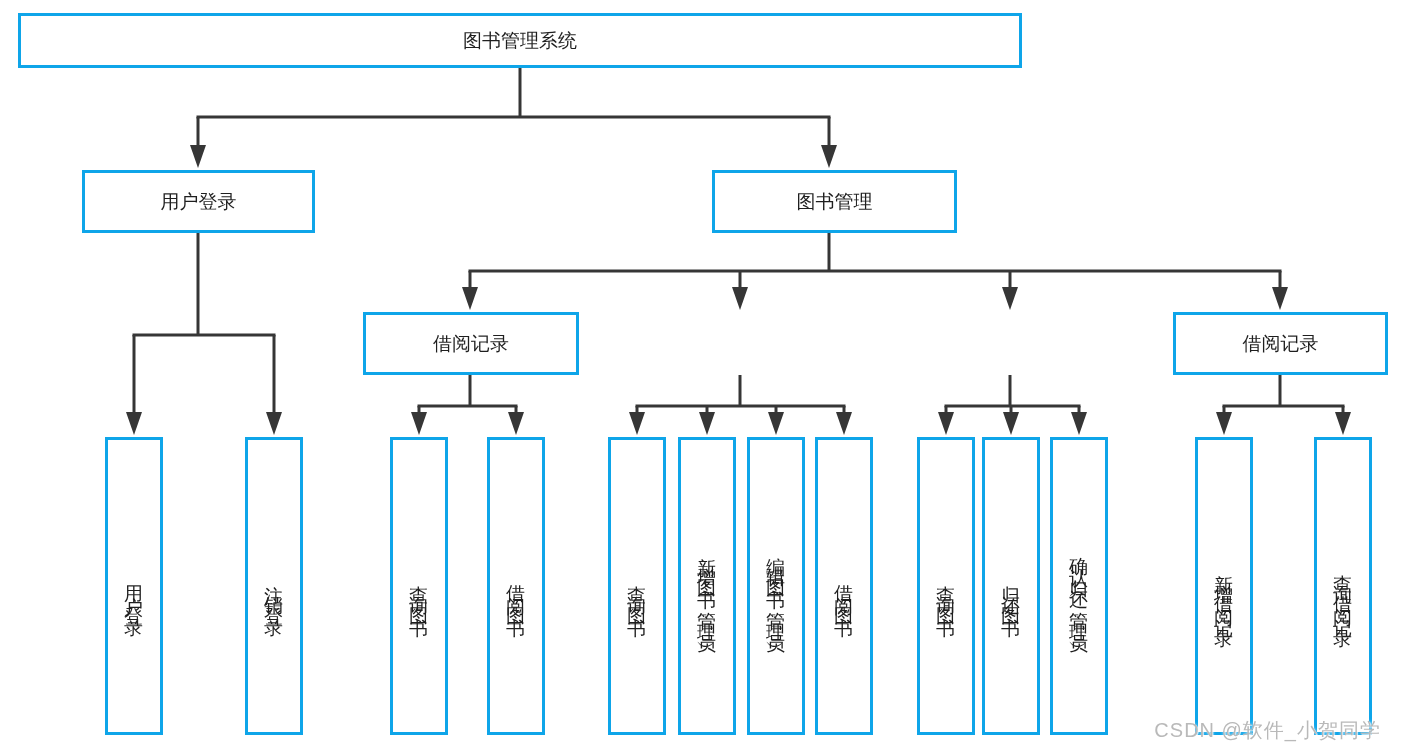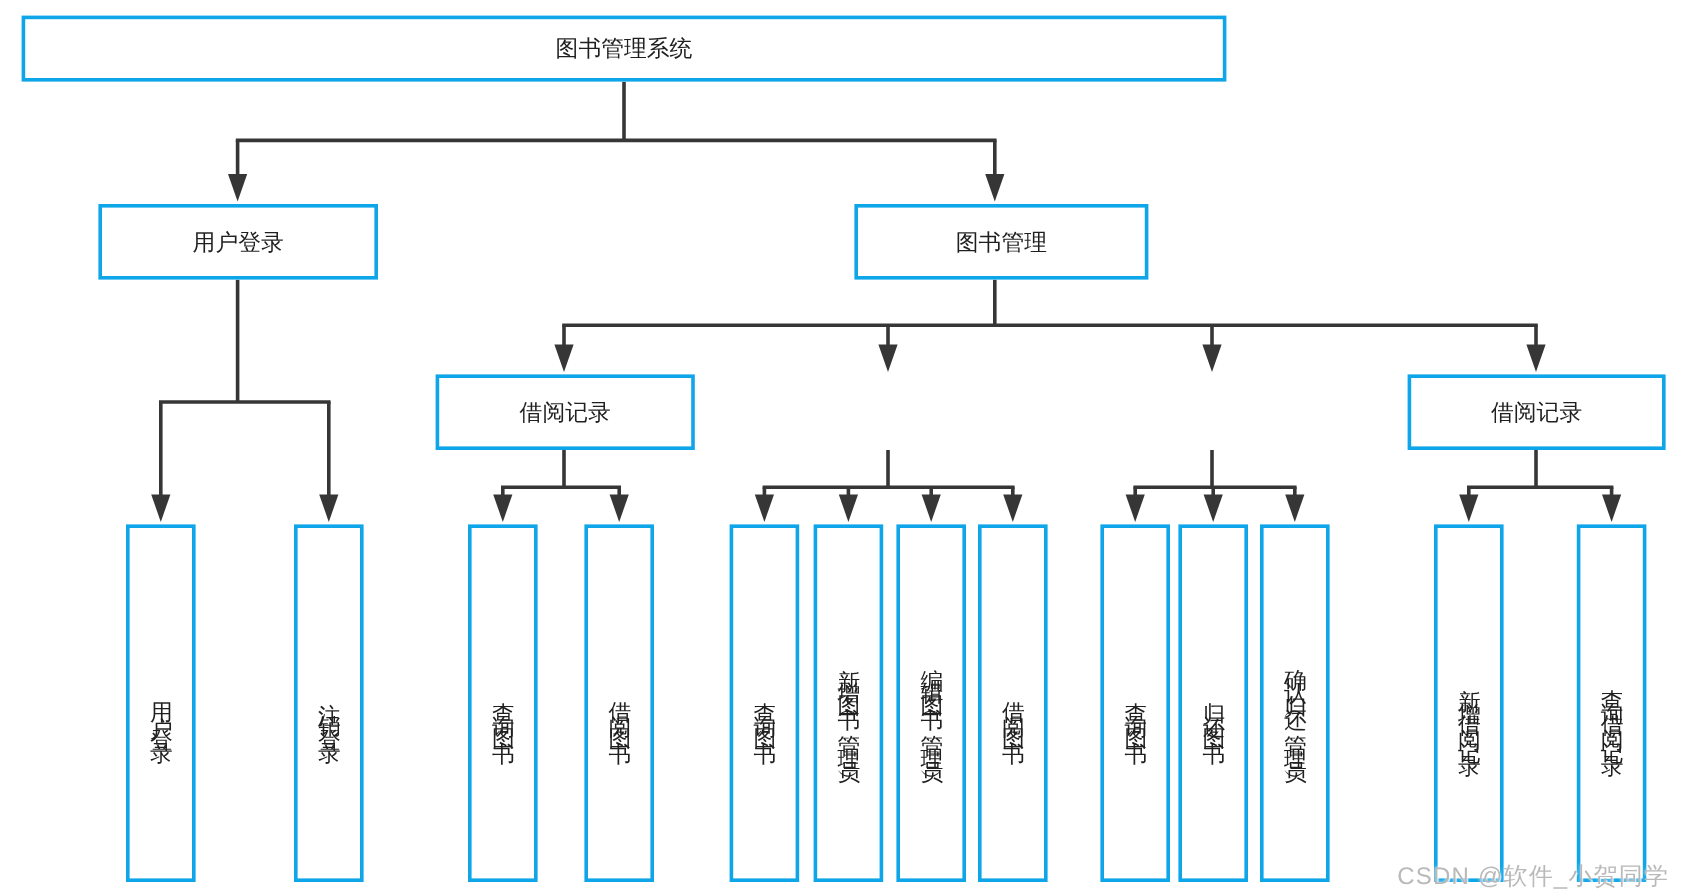--- a/index.html
+++ b/index.html
@@ -31,21 +31,21 @@
   .leaf .lbl{
     writing-mode:vertical-rl;
     text-orientation:mixed;
     letter-spacing:11px;
     padding-top:11px;
     font-size:19px;
     line-height:1;
   }
   .watermark{
     position:absolute;
-    right:14px;bottom:3px;
+    right:24px;bottom:3px;
     z-index:5;
     font-size:20px;
     color:#b9b9b9;
     text-shadow:0 0 3px rgba(255,255,255,0.95), 1px 1px 0 rgba(255,255,255,0.7);
     letter-spacing:1px;
     text-align:center;
   }
 </style>
 </head>
 <body>

